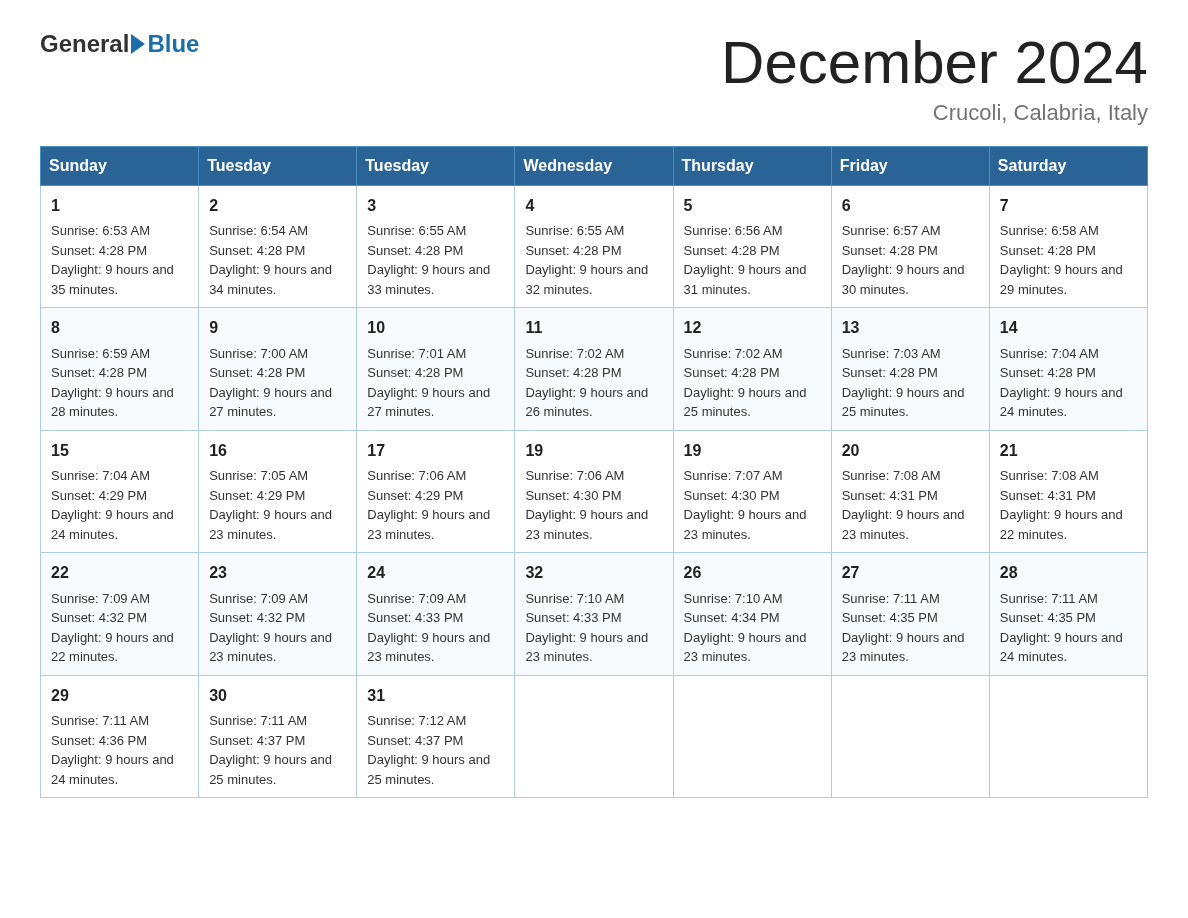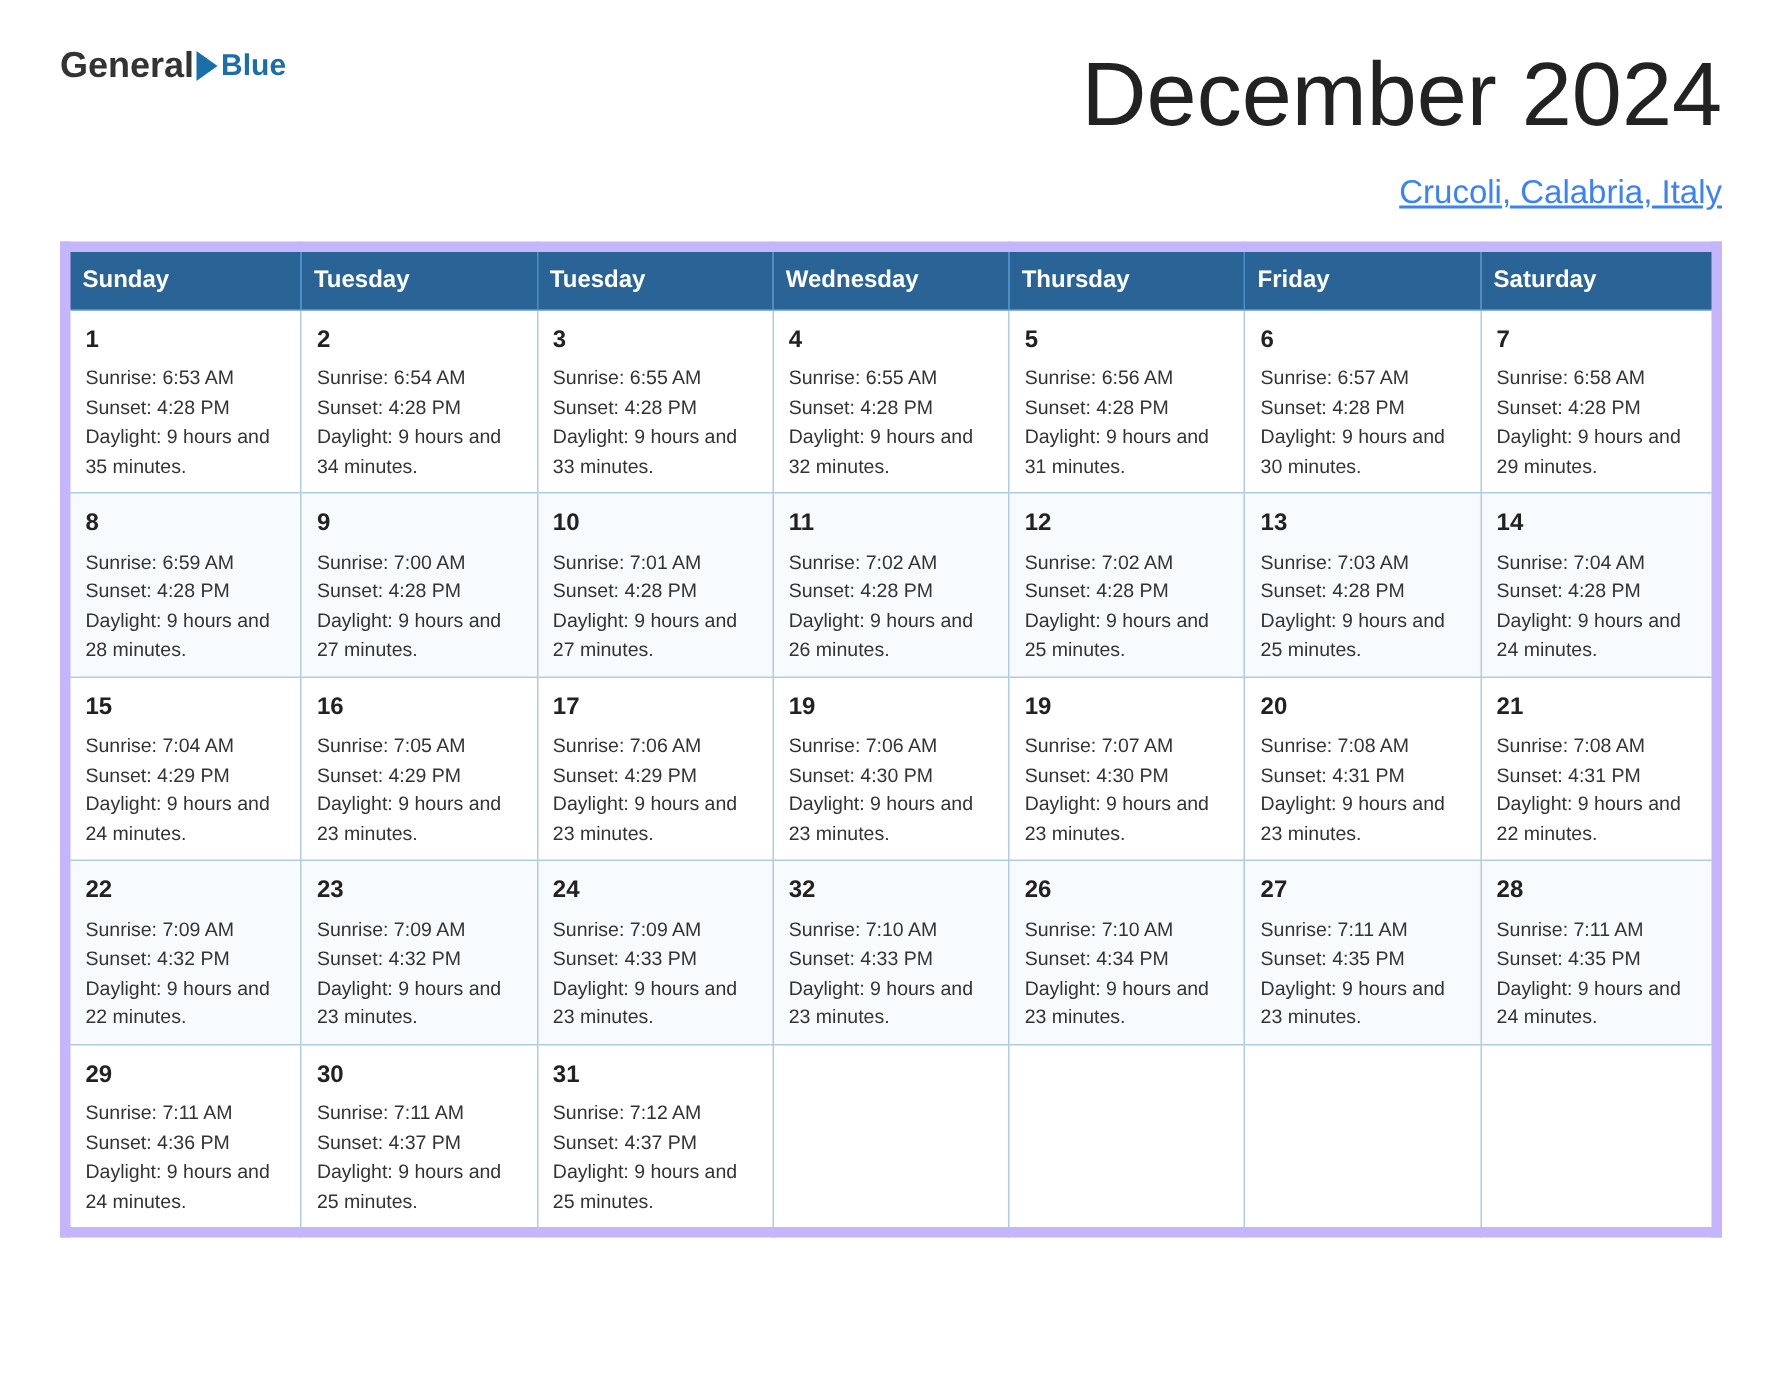--- a/index.html
+++ b/index.html
@@ -37,42 +37,41 @@
       width: 0;
       height: 0;
       border-left: 14px solid #1a6fab;
       border-top: 10px solid transparent;
       border-bottom: 10px solid transparent;
       margin: 0 2px;
       display: inline-block;
     }
     .logo-blue {
       color: #1a6fab;
-      font-size: 20px;
+      font-size: 24px;
       font-weight: bold;
     }
     .title-section {
       text-align: right;
     }
     .month-title {
       font-size: 60px;
       font-weight: normal;
       color: #222;
       line-height: 1.1;
     }
     .location {
       font-size: 22px;
-      color: #3b82f6;
-      margin-top: 19px;
-      text-decoration: underline;
+      color: #737373;
+      margin-top: 4px;
     }
     .calendar-table {
       width: 100%;
       border-collapse: collapse;
-      border: 7px solid #c4b5fd;
+      border: 1px solid #c4b5fd;
     }
     .calendar-table th {
       background-color: #2a6496;
       color: #ffffff;
       padding: 10px 8px;
       font-size: 16px;
       font-weight: bold;
       text-align: left;
       border: 1px solid #4a90c4;
     }

